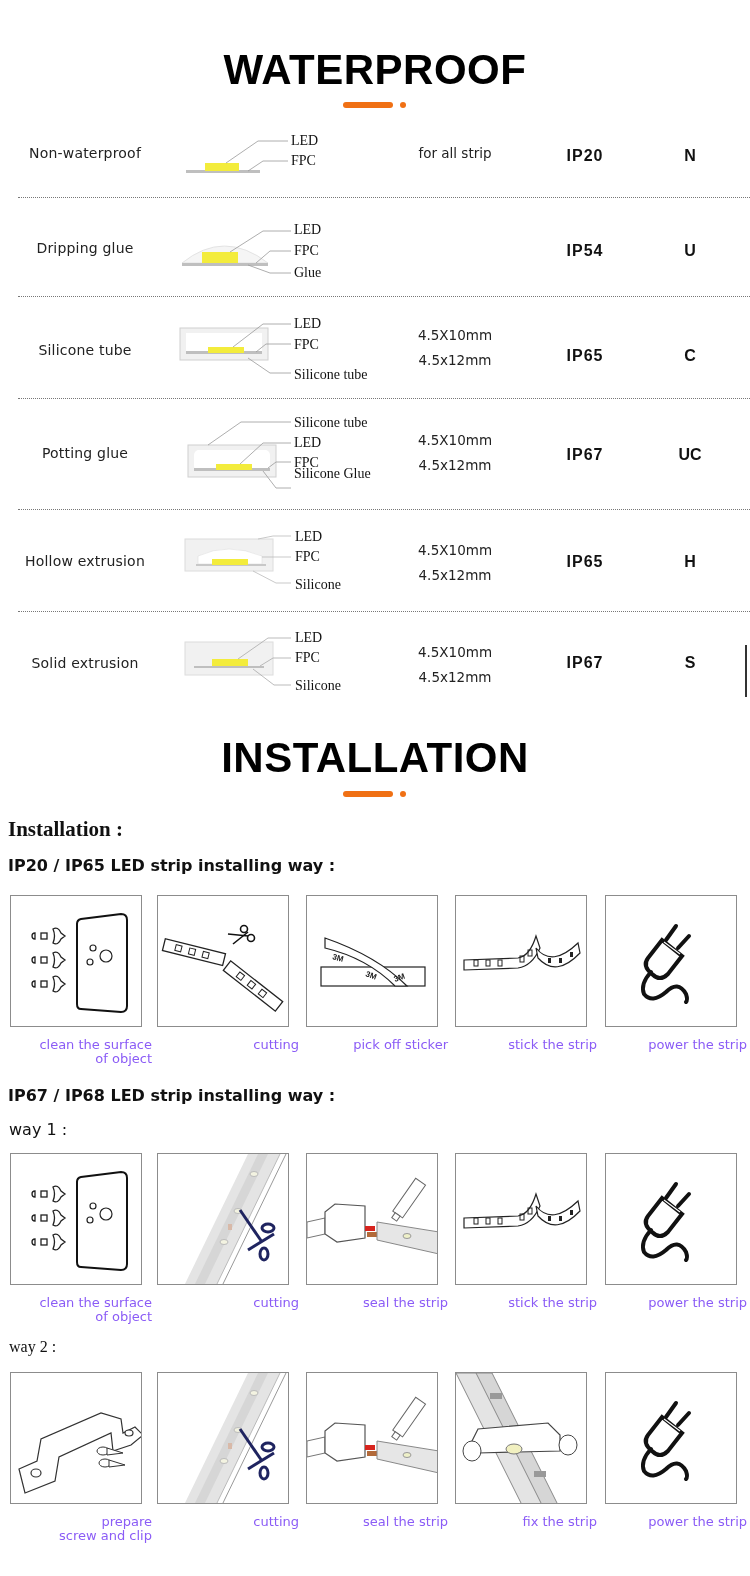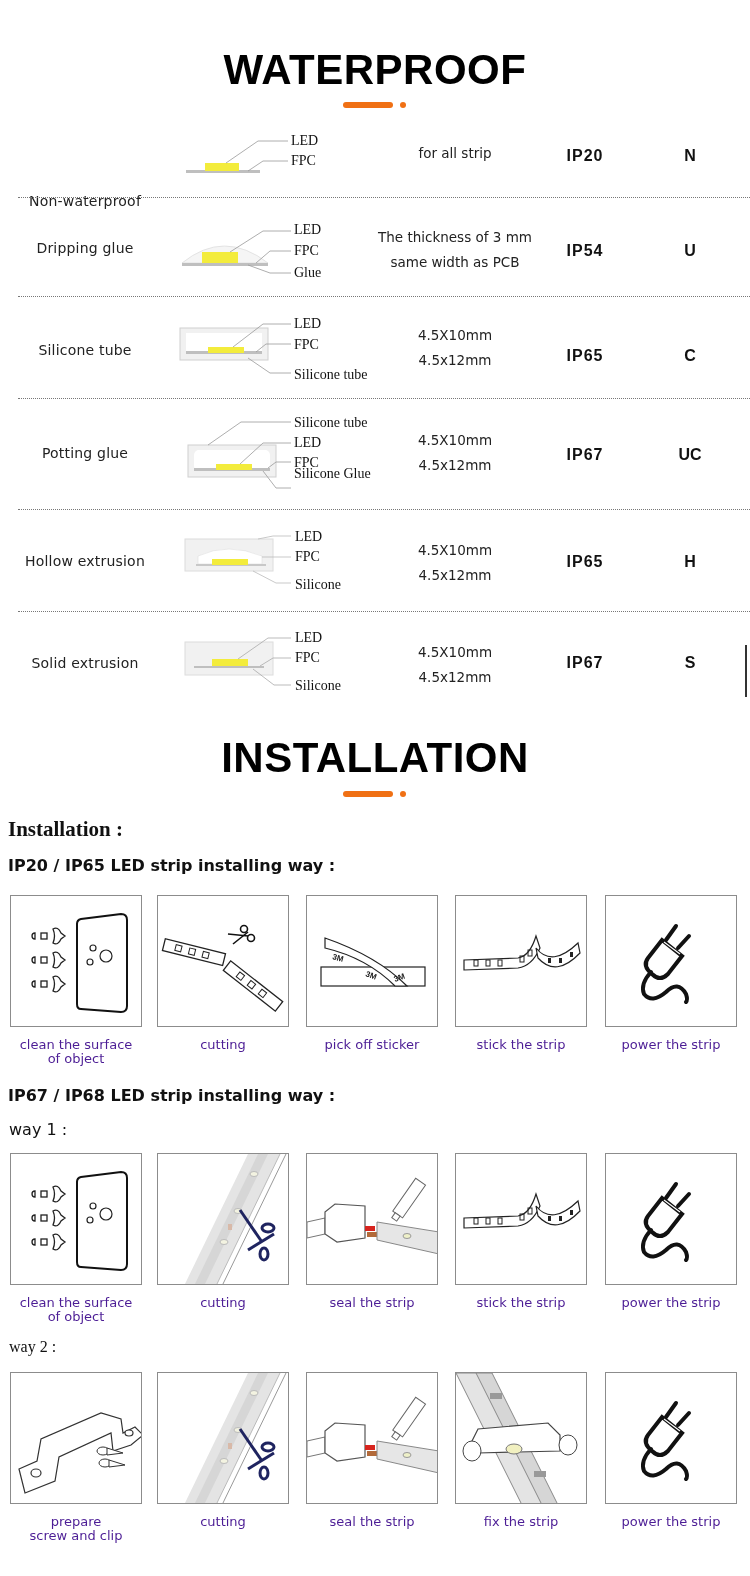--- a/index.html
+++ b/index.html
@@ -51,35 +51,35 @@
     position: absolute; left: 8px; font-family: "DejaVu Sans", sans-serif; font-weight: bold; color: #111;
   }
   .way-label { position: absolute; left: 9px; font-family: "DejaVu Sans", sans-serif; font-size: 16px; color: #111; }
   .step { position: absolute; width: 132px; }
   .step .box {
     position: absolute; left: 0; top: 0; width: 132px; height: 132px;
     border: 1.5px solid #8c8c8c; background: #fff; overflow: hidden;
   }
   .step .box svg { position: absolute; left: 0; top: 0; }
   .step .cap {
-    position: absolute; left: -10px; width: 152px; top: 143px; text-align: center;
-    font-family: "DejaVu Sans", sans-serif; font-size: 13px; line-height: 14px; color: #4c1d95;
+    position: absolute; left: -10px; width: 152px; top: 143px; text-align: right;
+    font-family: "DejaVu Sans", sans-serif; font-size: 13px; line-height: 14px; color: #8b5cf6;
   }
 </style>
 </head>
 <body>
 
 <div class="section-title" style="top:46px;">WATERPROOF</div>
 <div class="accent" style="top:102px;">
   <div class="bar" style="background:#f07014;"></div>
     <div class="dot" style="background:#f07014;"></div>
 </div>
 
 <div class="wp-row" style="top:125px;height:70px;">
-  <div class="wp-label" style="top:20px;margin-top:48px;">Non-waterproof</div>
+  <div class="wp-label" style="top:20px;">Non-waterproof</div>
   <div class="wp-diagram" style="top:0;height:60px;">
     <svg width="210" height="60">
       <rect x="8" y="45" width="74" height="3" fill="#bfbfbf"></rect>
       <rect x="27" y="38" width="34" height="8" fill="#f3ec3c"></rect>
       <polyline points="48,38 80,16 110,16" fill="none" stroke="#999" stroke-width="0.8"></polyline>
       <polyline points="70,46 85,36 110,36" fill="none" stroke="#999" stroke-width="0.8"></polyline>
     </svg>
     <span class="part" style="left:113px;top:8px;">LED</span>
     <span class="part" style="left:113px;top:28px;">FPC</span>
   </div>
@@ -98,24 +98,20 @@
       <path d="M4,48 Q46,14 90,48 Z" fill="#f5f5f5" stroke="#ddd" stroke-width="0.8"></path>
       <rect x="4" y="48" width="86" height="3" fill="#bfbfbf"></rect>
       <rect x="24" y="37" width="36" height="11" fill="#f3ec3c"></rect>
       <polyline points="52,37 85,16 113,16" fill="none" stroke="#999" stroke-width="0.8"></polyline>
       <polyline points="78,48 92,36 113,36" fill="none" stroke="#999" stroke-width="0.8"></polyline>
       <polyline points="70,50 92,58 113,58" fill="none" stroke="#999" stroke-width="0.8"></polyline>
     </svg>
     <span class="part" style="left:116px;top:7px;">LED</span>
     <span class="part" style="left:116px;top:28px;">FPC</span>
     <span class="part" style="left:116px;top:50px;">Glue</span>
-  </div>
-  <div class="wp-desc" style="top:10px;">
-    <div>The thickness of 3 mm</div>
-    <div>same width as PCB</div>
   </div>
   <div class="wp-ip" style="top:27px;">IP54</div>
   <div class="wp-code" style="top:27px;">U</div>
 </div>
 <div class="divider" style="top:296px;"></div>
 
 <div class="wp-row" style="top:310px;height:80px;">
   <div class="wp-label" style="top:32px;">Silicone tube</div>
   <div class="wp-diagram" style="top:0;height:80px;">
     <svg width="210" height="80">

